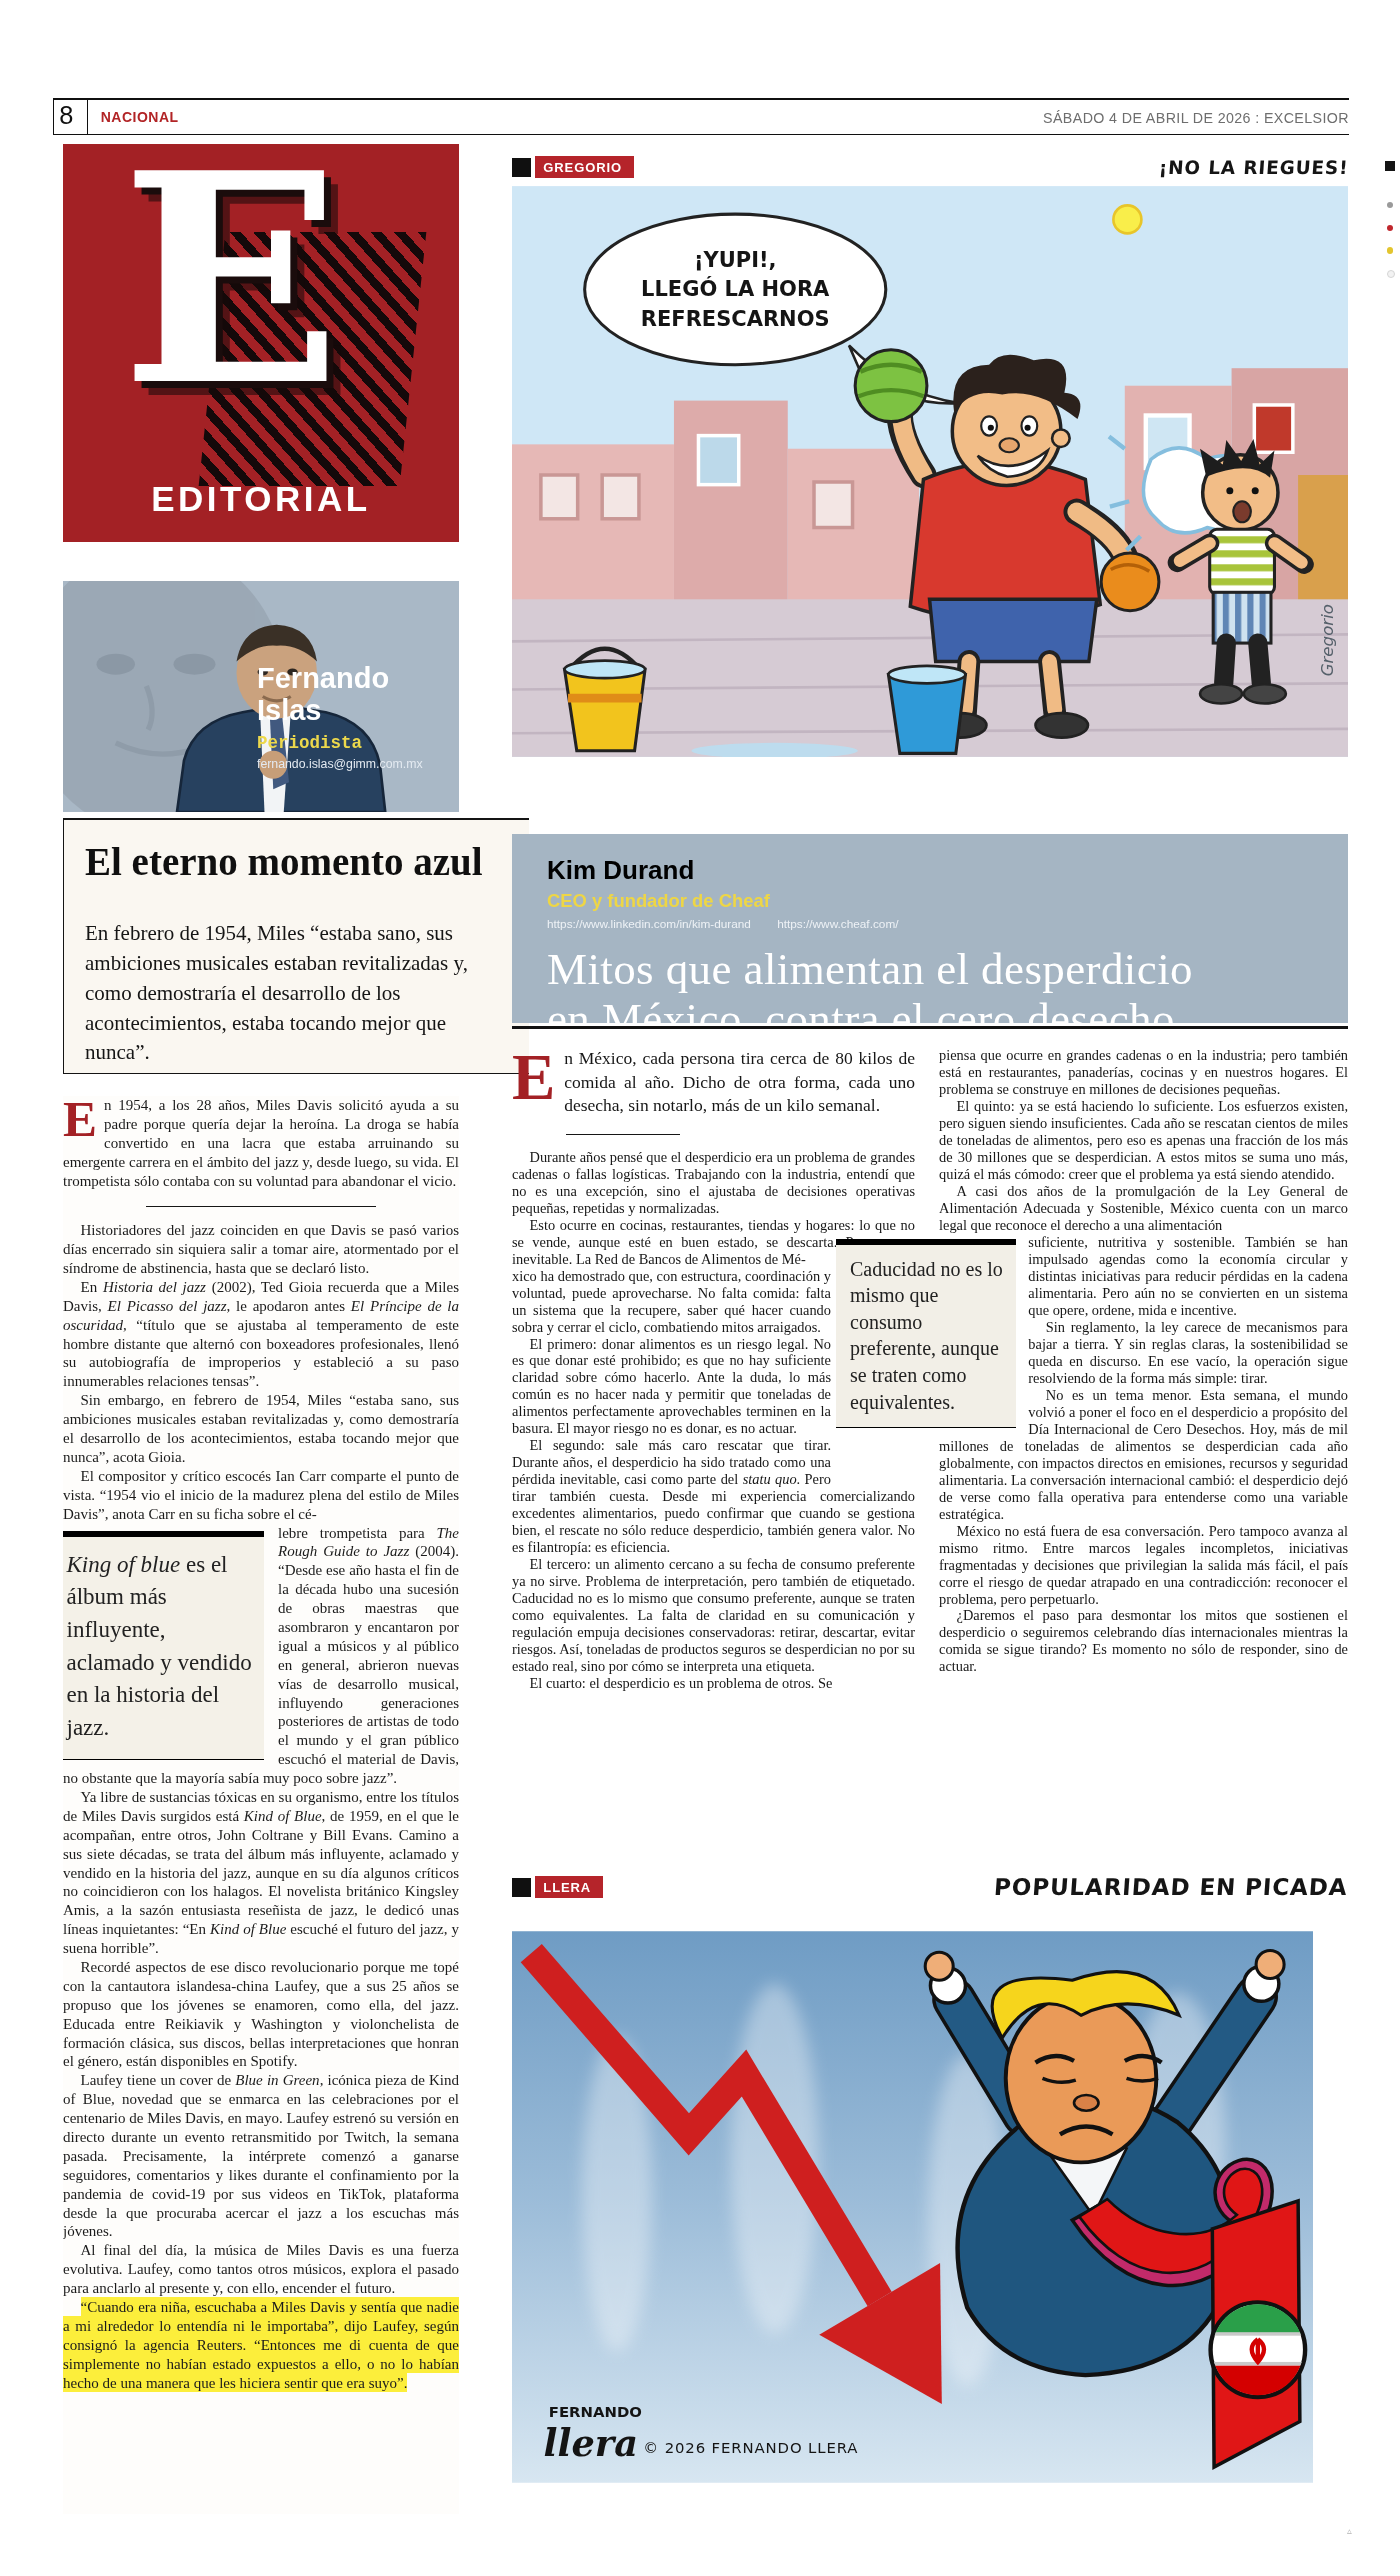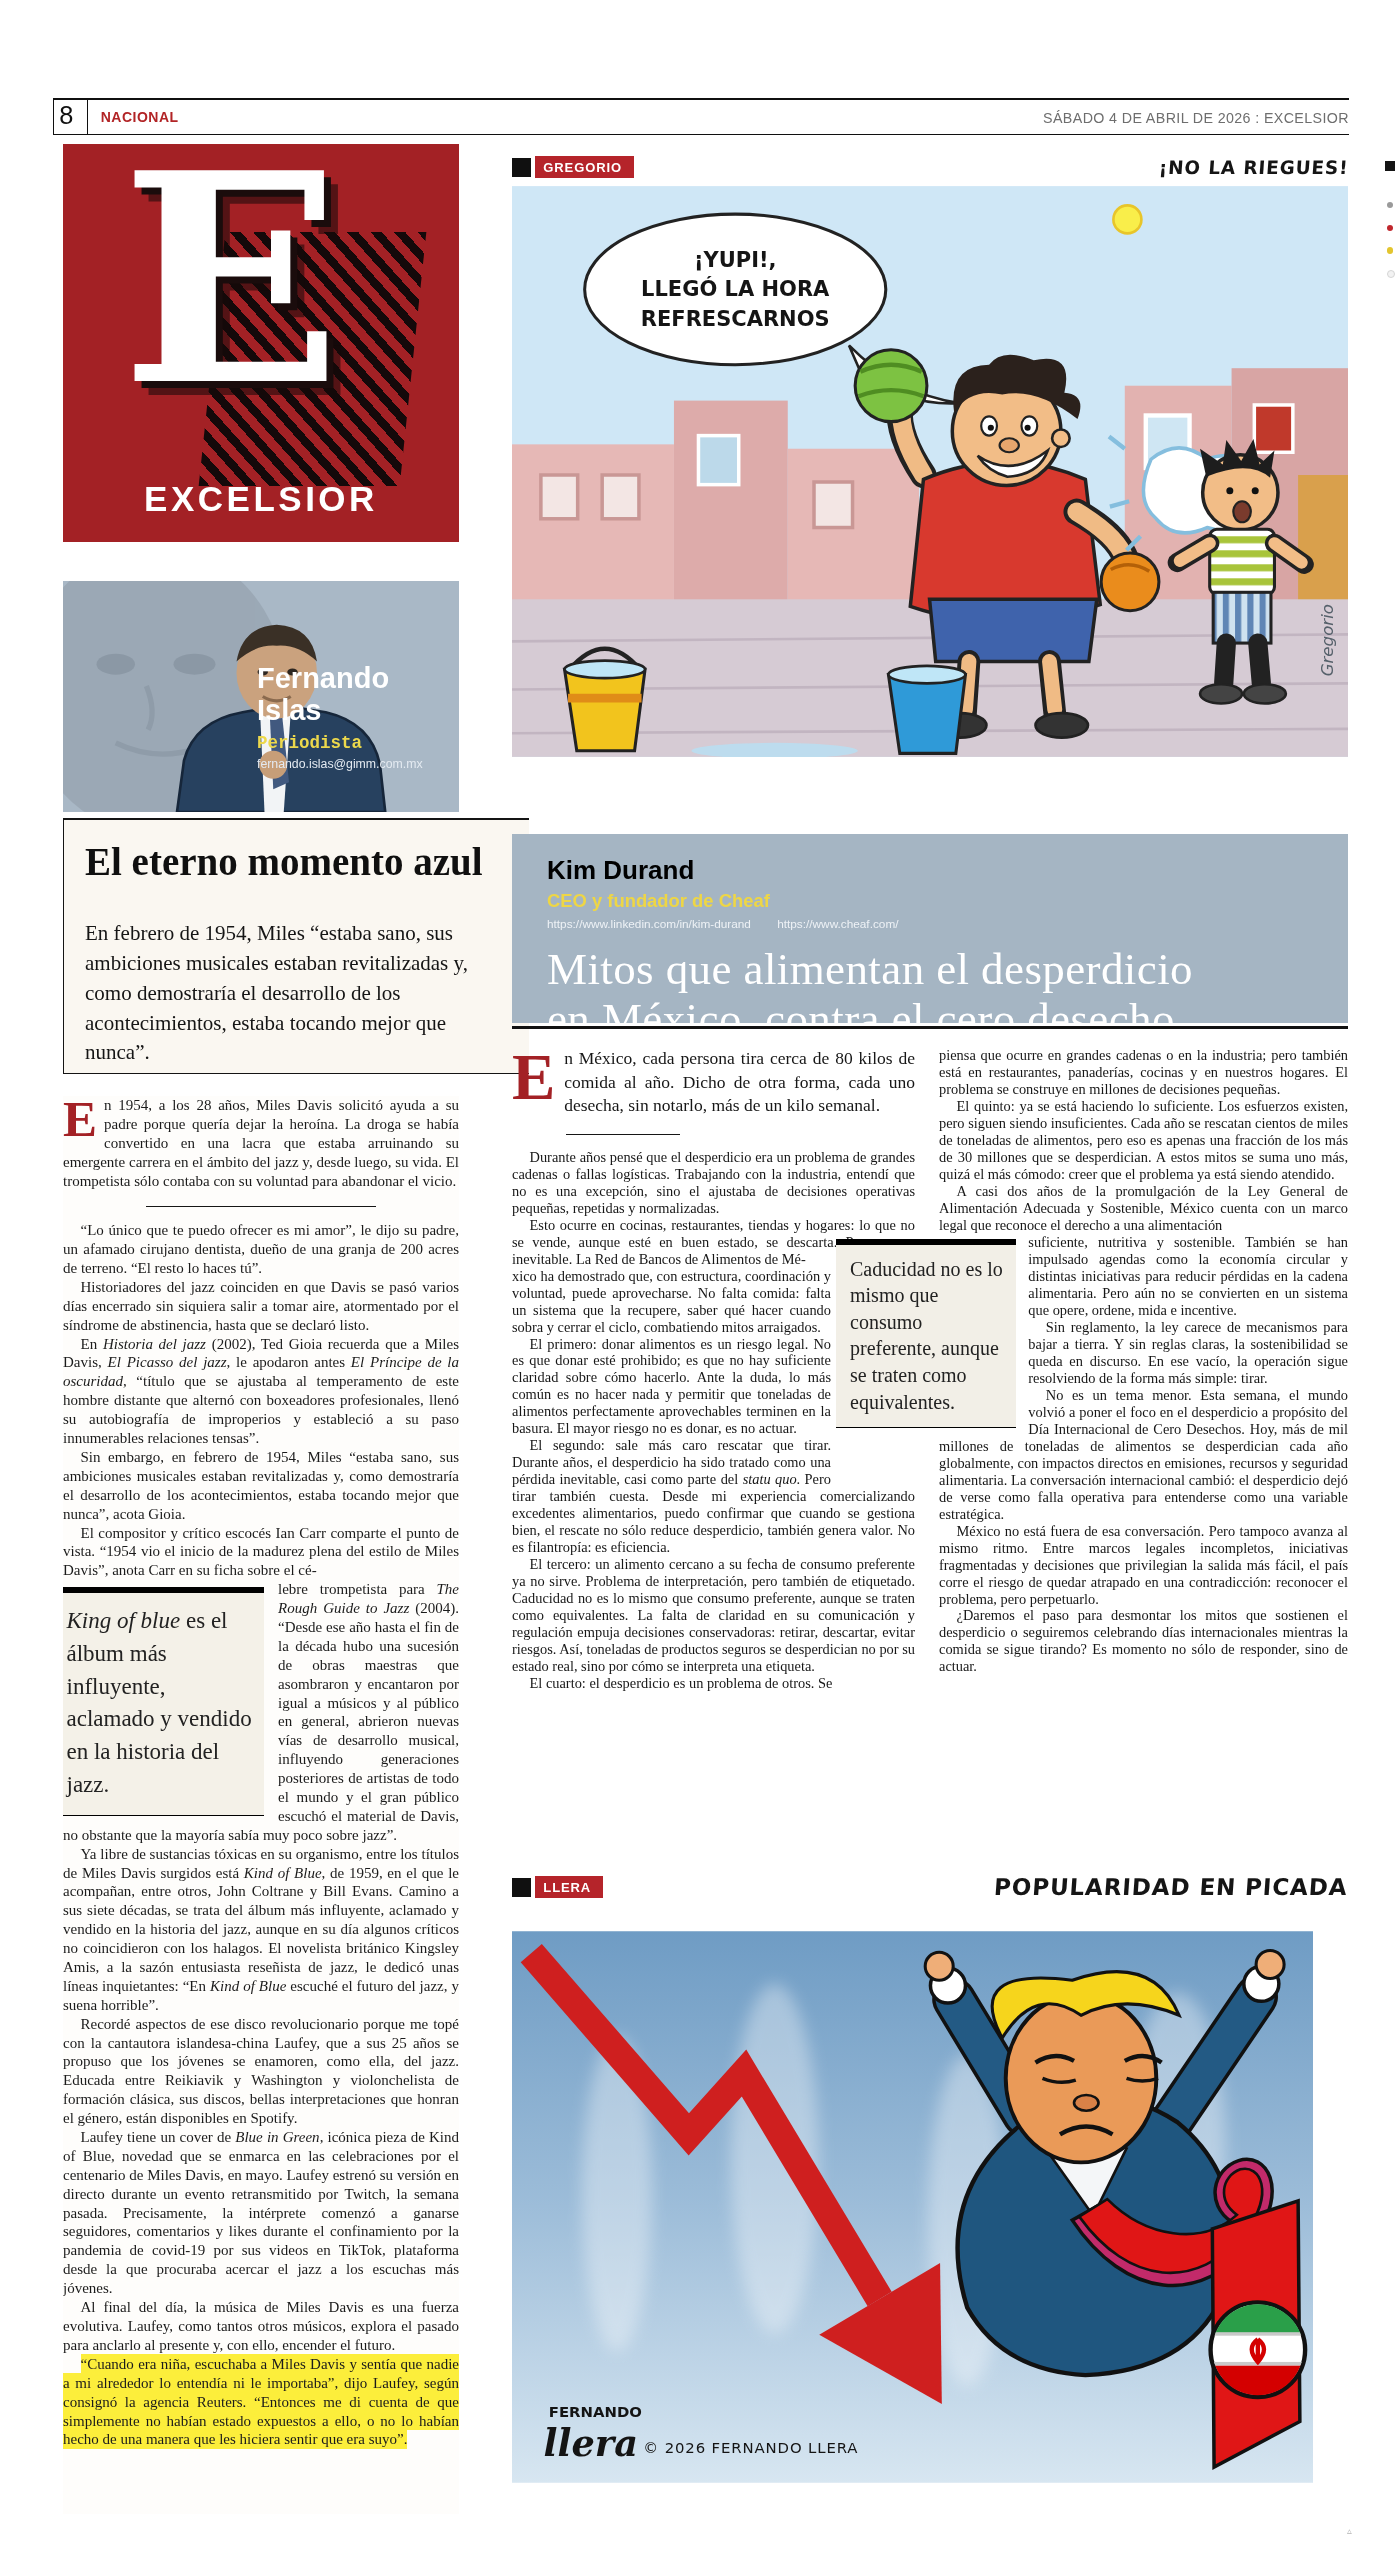--- a/index.html
+++ b/index.html
@@ -98,21 +98,21 @@
 
 <header class="abs hdr sans">
   <span class="pagenum">8</span>
   <span class="section-label">NACIONAL</span>
   <span class="dateline">SÁBADO 4 DE ABRIL DE 2026 : EXCELSIOR</span>
 </header>
 
 <div class="abs edbox">
   <div class="hatch"></div>
   <div class="eletter">E</div>
-  <div class="edlabel">EXCELSIOR</div>
+  <div class="edlabel">EDITORIAL</div>
 </div>
 
 <div class="abs colcard">
   <svg width="396" height="231" viewBox="0 0 452 264">
     <rect width="452" height="264" fill="#a9b8c6"></rect>
     <g opacity="0.5">
       <ellipse cx="105" cy="125" rx="150" ry="165" fill="#8e99a5"></ellipse>
       <ellipse cx="60" cy="95" rx="22" ry="12" fill="#6f7a86"></ellipse>
       <ellipse cx="150" cy="95" rx="24" ry="12" fill="#6f7a86"></ellipse>
       <path d="M95,120 q12,30 2,50" stroke="#76818d" stroke-width="6" fill="none"></path>
@@ -140,21 +140,20 @@
 
 <div class="abs hlbox">
   <h1>El eterno momento azul</h1>
   <div class="deck">En febrero de 1954, Miles “estaba sano, sus ambiciones musicales estaban revitalizadas y, como demostraría el desarrollo de los acontecimientos, estaba tocando mejor que nunca”.</div>
 </div>
 
 <div class="abs lbody">
   <p class="lead"><span class="dropcap">E</span><span>n 1954, a los 28 años, Miles Davis solicitó ayuda a su padre porque quería dejar la heroína. La droga se había convertido en una lacra que estaba arruinando su emergente carrera en el ámbito del jazz y, desde luego, su vida. El trompetista sólo contaba con su voluntad para abandonar el vicio.</span></p>
   <div>
       <p class="sep"></p>
-      <p><span>“Lo único que te puedo ofrecer es mi amor”, le dijo su padre, un afamado cirujano dentista, dueño de una granja de 200 acres de terreno. “El resto lo haces tú”.</span></p>
       <p><span>Historiadores del jazz coinciden en que Davis se pasó varios días encerrado sin siquiera salir a tomar aire, atormentado por el síndrome de abstinencia, hasta que se declaró listo.</span></p>
       <p><span>En </span><span class="it">Historia del jazz</span><span> (2002), Ted Gioia recuerda que a Miles Davis, </span><span class="it">El Picasso del jazz</span><span>, le apodaron antes </span><span class="it">El Príncipe de la oscuridad</span><span>, “título que se ajustaba al temperamento de este hombre distante que alternó con boxeadores profesionales, llenó su autobiografía de improperios y estableció a su paso innumerables relaciones tensas”.</span></p>
       <p><span>Sin embargo, en febrero de 1954, Miles “estaba sano, sus ambiciones musicales estaban revitalizadas y, como demostraría el desarrollo de los acontecimientos, estaba tocando mejor que nunca”, acota Gioia.</span></p>
       <p><span>El compositor y crítico escocés Ian Carr comparte el punto de vista. “1954 vio el inicio de la madurez plena del estilo de Miles Davis”, anota Carr en su ficha sobre el cé-</span></p>
       <aside class="pq-kob"><span class="it">King of blue</span><span> es el álbum más influyente, aclamado y vendido en la historia del jazz.</span></aside>
       <p class="cont"><span>lebre trompetista para </span><span class="it">The Rough Guide to Jazz</span><span> (2004). “Desde ese año hasta el fin de la década hubo una sucesión de obras maestras que asombraron y encantaron por igual a músicos y al público en general, abrieron nuevas vías de desarrollo musical, influyendo generaciones posteriores de artistas de todo el mundo y el gran público escuchó el material de Davis, no obstante que la mayoría sabía muy poco sobre jazz”.</span></p>
       <p><span>Ya libre de sustancias tóxicas en su organismo, entre los títulos de Miles Davis surgidos está </span><span class="it">Kind of Blue</span><span>, de 1959, en el que le acompañan, entre otros, John Coltrane y Bill Evans. Camino a sus siete décadas, se trata del álbum más influyente, aclamado y vendido en la historia del jazz, aunque en su día algunos críticos no coincidieron con los halagos. El novelista británico Kingsley Amis, a la sazón entusiasta reseñista de jazz, le dedicó unas líneas inquietantes: “En </span><span class="it">Kind of Blue</span><span> escuché el futuro del jazz, y suena horrible”.</span></p>
       <p><span>Recordé aspectos de ese disco revolucionario porque me topé con la cantautora islandesa-china Laufey, que a sus 25 años se propuso que los jóvenes se enamoren, como ella, del jazz. Educada entre Reikiavik y Washington y violonchelista de formación clásica, sus discos, bellas interpretaciones que honran el género, están disponibles en Spotify.</span></p>
       <p><span>Laufey tiene un cover de </span><span class="it">Blue in Green</span><span>, icónica pieza de Kind of Blue, novedad que se enmarca en las celebraciones por el centenario de Miles Davis, en mayo. Laufey estrenó su versión en directo durante un evento retransmitido por Twitch, la semana pasada. Precisamente, la intérprete comenzó a ganarse seguidores, comentarios y likes durante el confinamiento por la pandemia de covid-19 por sus videos en TikTok, plataforma desde la que procuraba acercar el jazz a los escuchas más jóvenes.</span></p>
       <p><span>Al final del día, la música de Miles Davis es una fuerza evolutiva. Laufey, como tantos otros músicos, explora el pasado para anclarlo al presente y, con ello, encender el futuro.</span></p>

